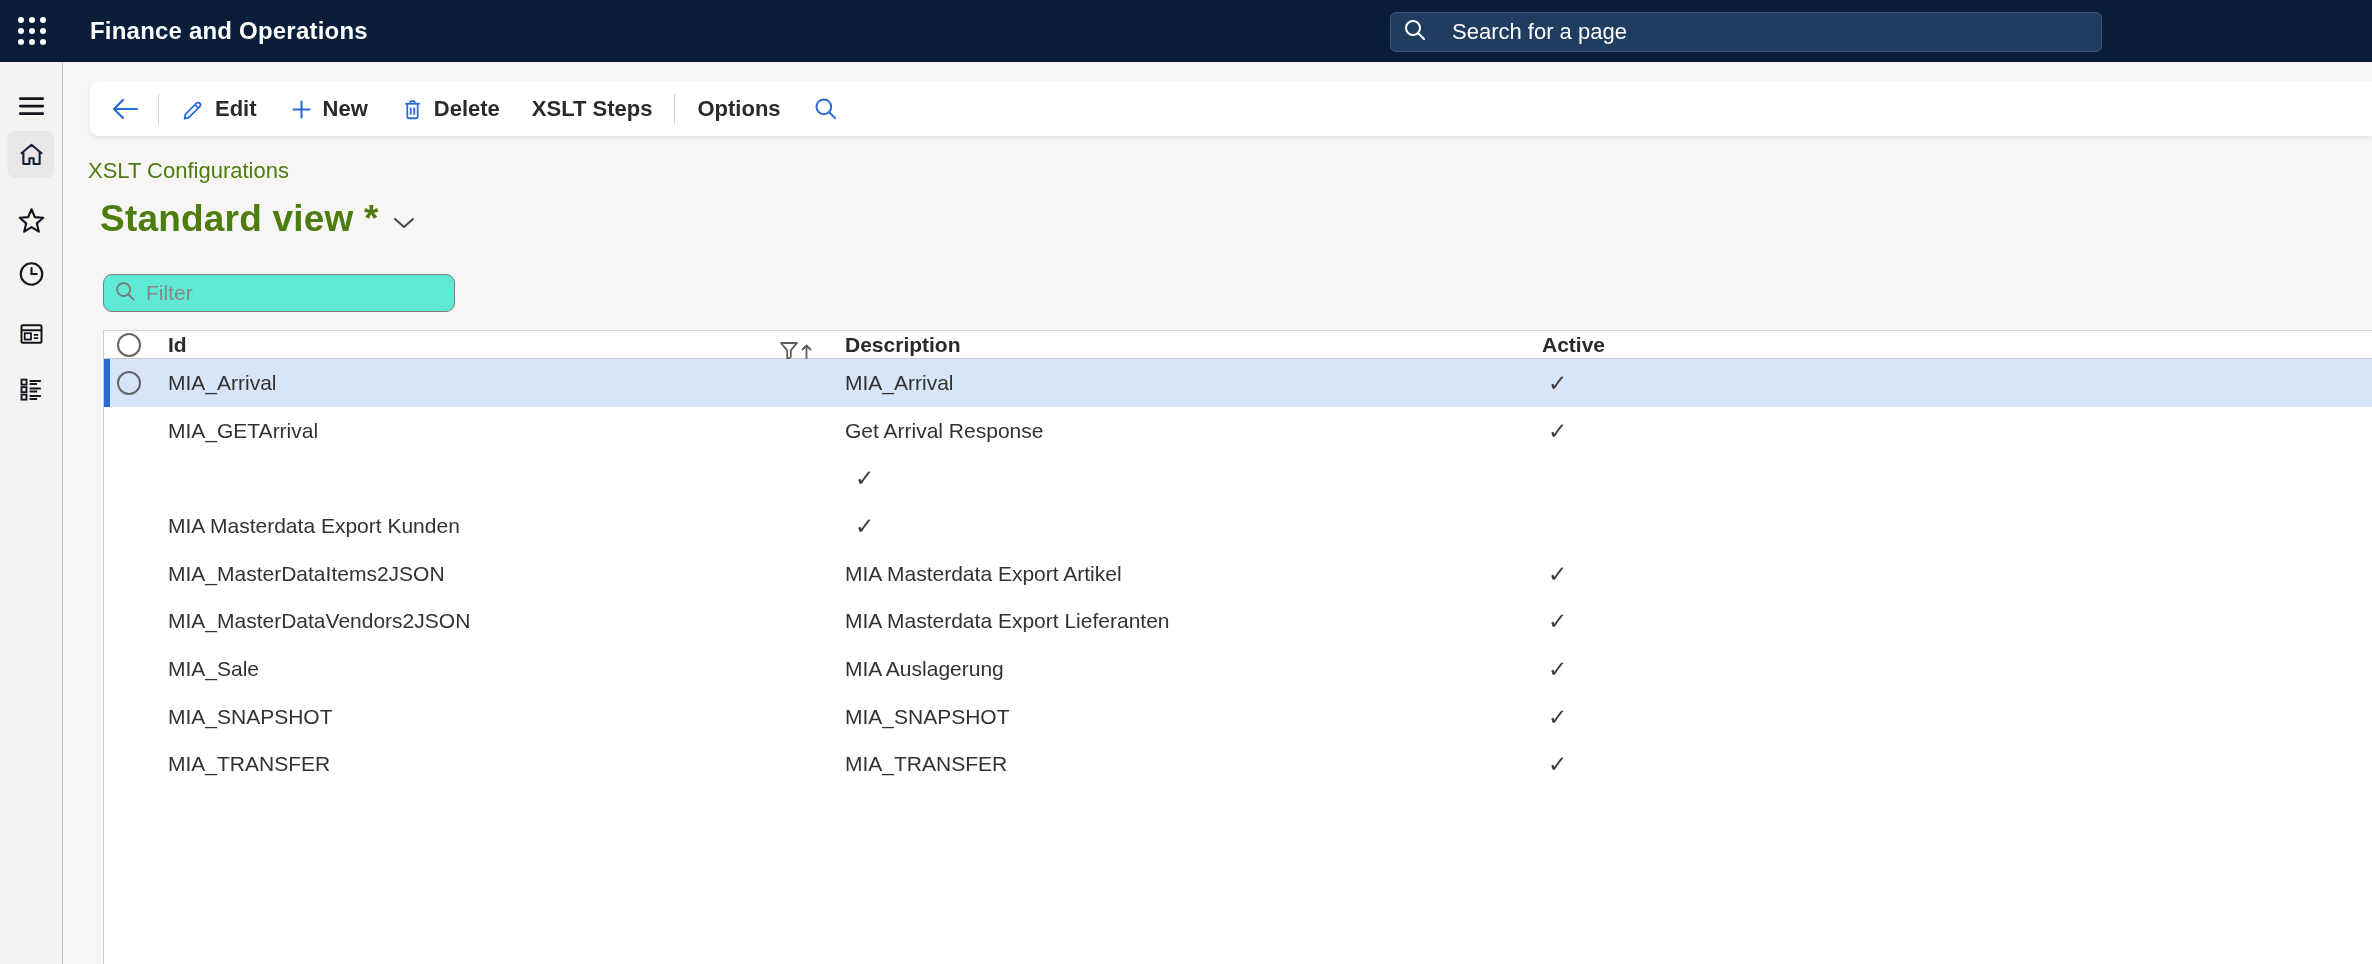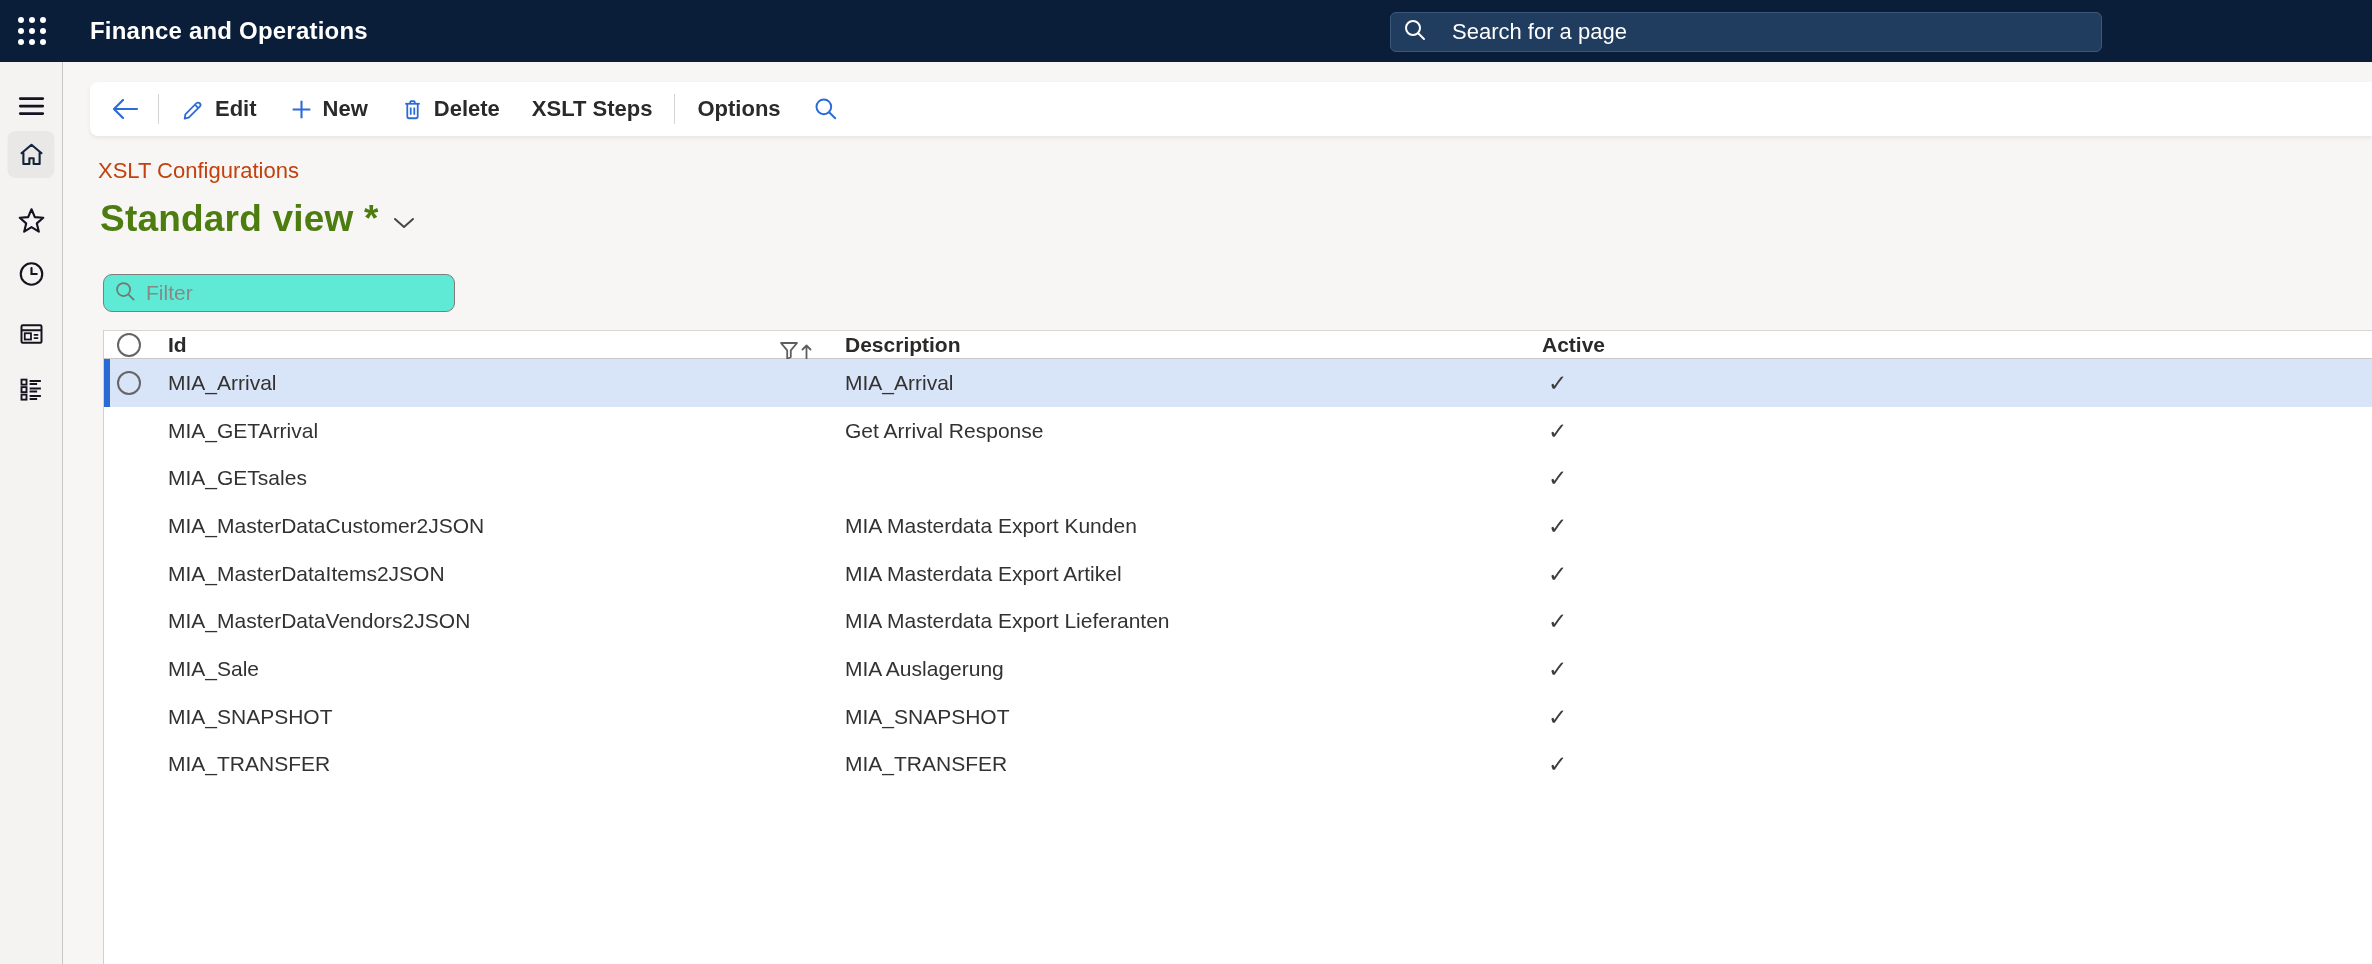--- a/index.html
+++ b/index.html
@@ -33,21 +33,21 @@
     background:#ffffff; border-radius:8px 0 0 8px;
     box-shadow:0 2px 4px rgba(0,0,0,.07); display:flex; align-items:center; padding:0 10px; }
   .tb-btn { display:flex; align-items:center; gap:9px; font-size:22px; color:#2b2a29;
     padding:0 16px; height:40px; cursor:pointer; white-space:nowrap;font-weight:bold; }
   .tb-btn.bold { font-weight:700; }
   .tb-back { color:#2b6bd8; padding:0 12px 0 10px; }
   .tb-sep { width:1px; height:30px; background:#d6d4d2; margin:0 6px; }
   .tb-ic { color:#2b6bd8; display:flex; }
 
   
-  .caption { position:absolute; left:98px; top:158px; font-size:22px; color:#c2410c; }
+  .caption { position:absolute; left:88px; top:158px; font-size:22px; color:#4d7c0f; }
   .view-title { position:absolute; left:100px; top:198px; display:flex; align-items:center; gap:12px; }
   .view-title .t { font-size:37px; font-weight:700; color:#4d7c0f; letter-spacing:.2px; }
   .view-title .chev { color:#484644; display:flex; margin-top:8px; cursor:pointer; }
 
   
   .filter-box { position:absolute; left:103px; top:274px; width:352px; height:38px;
     border:1.6px solid #7e7d7b; border-radius:9px; background:#5eead4;
     display:flex; align-items:center; padding:0 10px; }
   .filter-box input { border:none; outline:none; width:100%; font-size:21px;
     margin-left:9px; color:#333; font-family:inherit; background:transparent; }
@@ -238,28 +238,26 @@
 
   <div class="grid-row grid-cols">
     <div class="cell-radio"></div>
     <div class="cell-id">MIA_GETArrival</div>
     <div class="cell-desc">Get Arrival Response</div>
     <div class="cell-check">✓</div>
   </div>
 
   <div class="grid-row grid-cols">
     <div class="cell-radio"></div>
-    <div class="cell-id">MIA_GETsales</div>
     <div class="cell-desc"></div>
     <div class="cell-check">✓</div>
   </div>
 
   <div class="grid-row grid-cols">
     <div class="cell-radio"></div>
-    <div class="cell-id">MIA_MasterDataCustomer2JSON</div>
     <div class="cell-desc">MIA Masterdata Export Kunden</div>
     <div class="cell-check">✓</div>
   </div>
 
   <div class="grid-row grid-cols">
     <div class="cell-radio"></div>
     <div class="cell-id">MIA_MasterDataItems2JSON</div>
     <div class="cell-desc">MIA Masterdata Export Artikel</div>
     <div class="cell-check">✓</div>
   </div>

